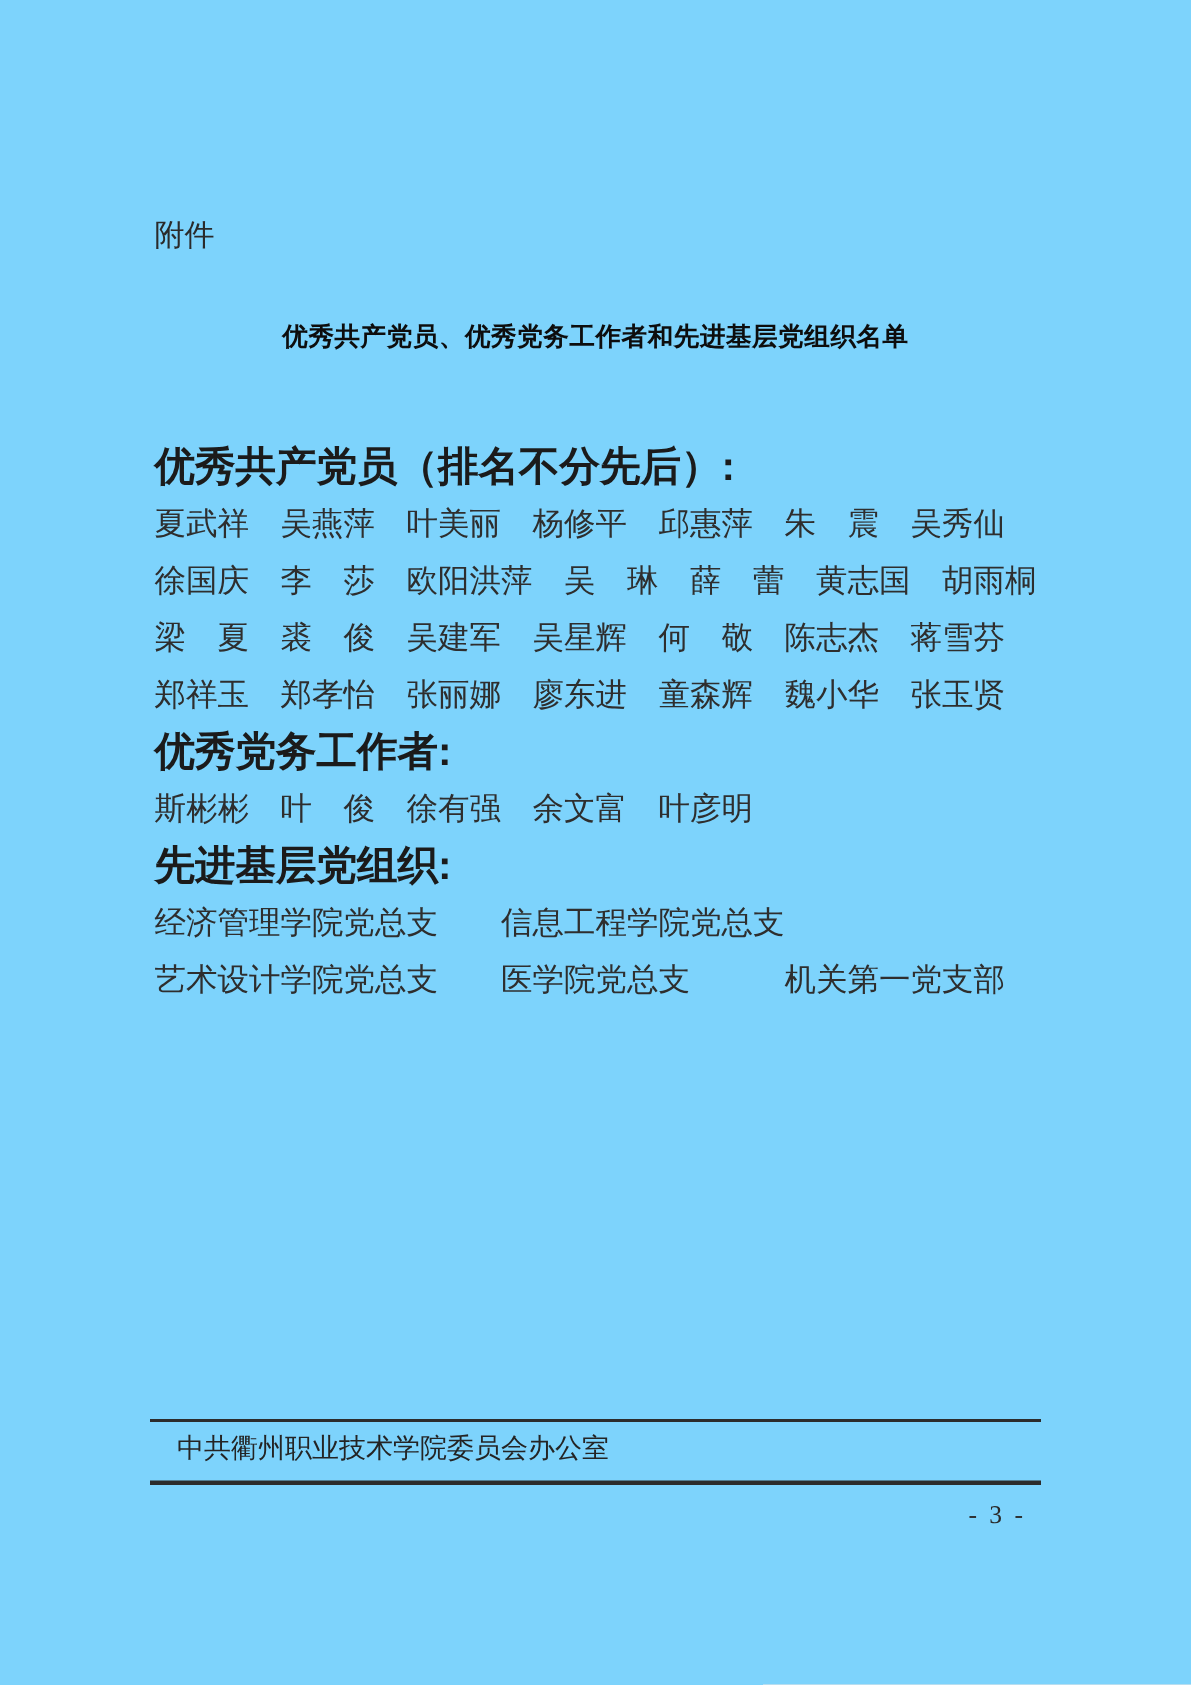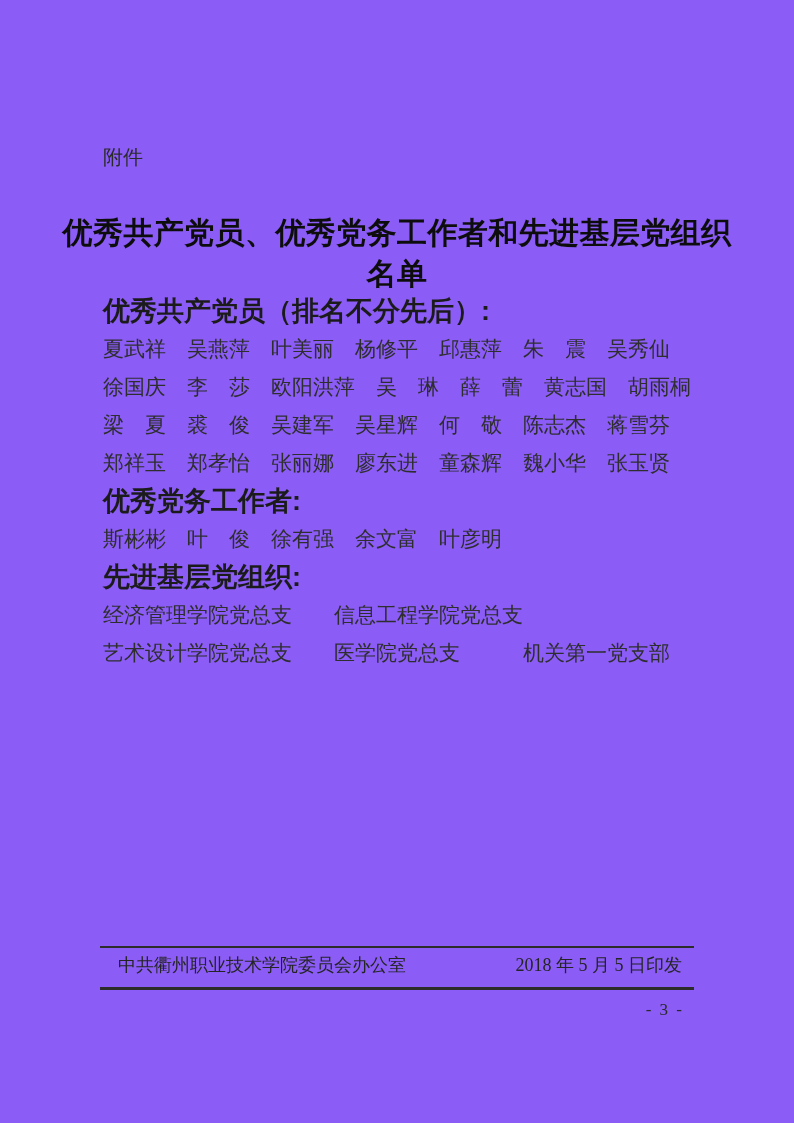--- a/index.html
+++ b/index.html
@@ -5,41 +5,41 @@
   html, body {
     margin: 0;
     padding: 0;
     background: #e8e8e8;
   }
   .page {
     position: relative;
     width: 794px;
     height: 1123px;
     margin: 0 auto;
-    background: #8b5cf6;
+    background: #7dd3fc;
     color: #222;
     overflow: hidden;
     font-family: "Liberation Serif", "DejaVu Serif", serif;
   }
   .attachment {
     position: absolute;
     left: 103px;
     top: 144px;
     font-size: 20px;
     line-height: 26px;
     color: #2a2a2a;
   }
   .title {
     position: absolute;
     left: 60px;
     right: 60px;
     top: 213px;
     margin: 0;
     text-align: center;
-    font-size: 30px;
+    font-size: 17px;
     font-weight: bold;
     letter-spacing: 0.4px;
     color: #0d0d0d;
     font-family: "Liberation Serif", "DejaVu Serif", serif;
   }
   .body {
     position: absolute;
     left: 103px;
     right: 94px;
     top: 292px;
@@ -112,20 +112,19 @@
     <div class="row section-heading">先进基层党组织:</div>
     <div class="row name-line">经济管理学院党总支　　信息工程学院党总支</div>
     <div class="row name-line">艺术设计学院党总支　　医学院党总支　　　机关第一党支部</div>
 
   </div>
 
   <div class="footer-rule top"></div>
 
   <div class="footer-row">
     <span>中共衢州职业技术学院委员会办公室</span>
-    <span>2018 年 5 月 5 日印发</span>
   </div>
 
   <div class="footer-rule bottom"></div>
 
   <div class="page-number">- 3 -</div>
 
 </div>
 
 </body></html>

